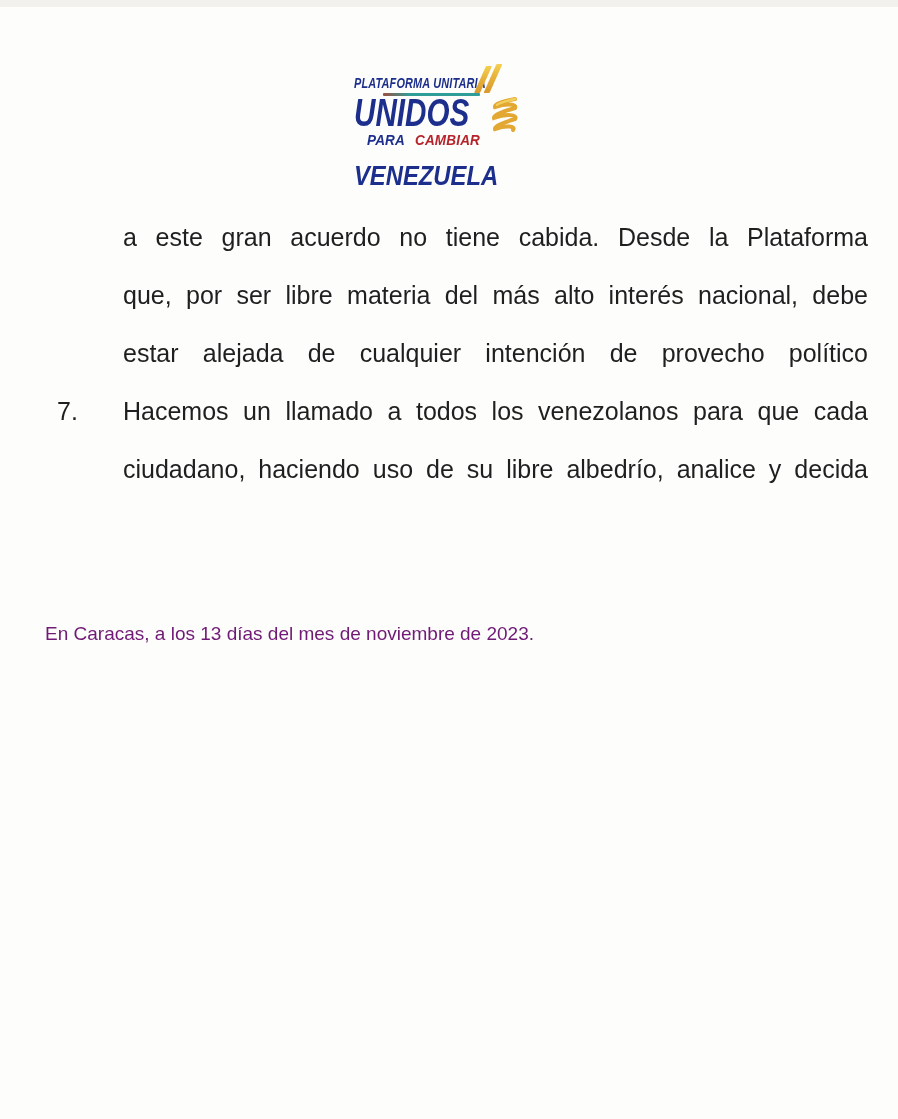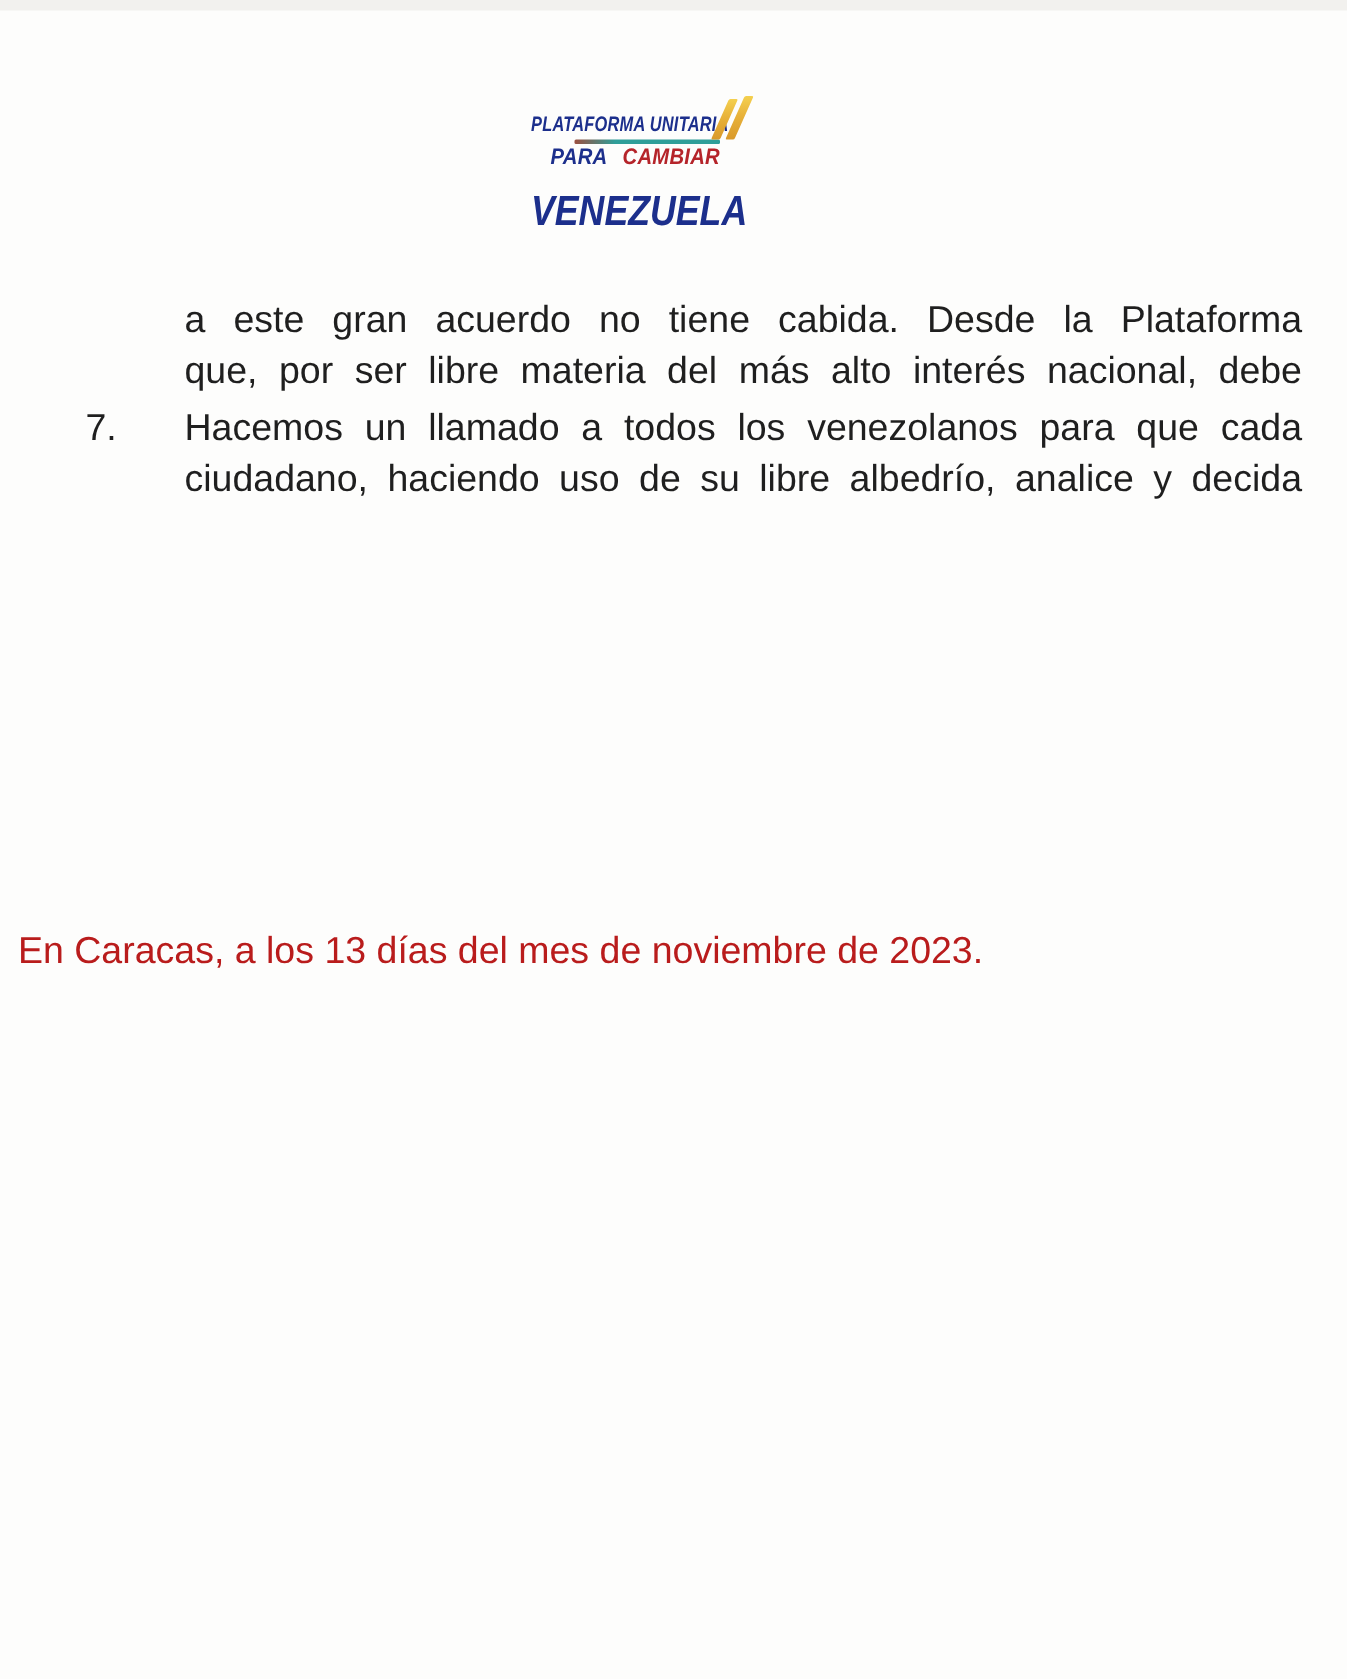--- a/index.html
+++ b/index.html
@@ -61,62 +61,70 @@
   }
 
   
   .body-text {
     position:absolute; left:123px; top:196px; width:745px;
     color:#1f1f1f; font-size:25px;
   }
   .line {
     height:34px; line-height:34px;
     white-space:nowrap;
-    text-align:justify; text-align-last:justify;
+    text-align:justify; text-align-last:justify;margin-top:24px;
   }
   .line.last { text-align-last:left; }
   .item7 { position:relative; margin-top:4px; }
   .item-num {
     position:absolute; left:-66px; top:0;
     font-size:25px; line-height:34px; color:#1f1f1f;
   }
   .dateline {
-    position:absolute; left:12px; top:617px;
-    font-size:25px; line-height:34px; color:#b91c1c;
+    position:absolute; left:45px; top:617px;
+    font-size:19px; line-height:34px; color:#701a75;
     white-space:nowrap;
   }
 </style>
 </head>
 <body>
 
 <div class="page">
   <div class="top-strip"></div>
 
   <div class="logo">
     <div class="logo-row1">
       <span class="logo-top">PLATAFORMA UNITARIA</span>
       <span class="slashes">
         <i class="sl sl1"></i>
         <i class="sl sl2"></i>
       </span>
     </div>
     <div class="logo-underline"></div>
+    <div class="logo-row2">
+      <span class="logo-main">UNIDOS</span>
+      <svg class="scribble" width="40" height="44" viewBox="0 0 40 44">
+        <path d="M33,5 C22,7 12,10 13,13 C25,9 35,10 33,14 C22,17 11,21 12,24 C25,19 36,21 33,25 C23,28 12,32 13,35 C24,31 34,32 31,36" fill="none" stroke="#e2a832" stroke-width="4" stroke-linecap="round"></path>
+        <path d="M33,5 C24,7 16,9 15,11" fill="none" stroke="#f2cf5b" stroke-width="2.4" stroke-linecap="round"></path>
+      </svg>
+    </div>
     <div class="logo-row3">
       <span class="logo-sub">PARA</span>
       <span class="logo-sub red">CAMBIAR</span>
     </div>
     <div class="logo-row4">
       <span class="logo-bottom">VENEZUELA</span>
     </div>
   </div>
 
   <div class="body-text">
     <div id="para6" class="para">
         <div class="line">a este gran acuerdo no tiene cabida. Desde la Plataforma</div>
         <div class="line">que, por ser libre materia del más alto interés nacional, debe</div>
+        <div class="line">estar alejada de cualquier intención de provecho político</div>
       </div>
     <div class="item7">
       <span class="item-num">7.</span>
       <div id="para7" class="para">
           <div class="line">Hacemos un llamado a todos los venezolanos para que cada</div>
           <div class="line">ciudadano, haciendo uso de su libre albedrío, analice y decida</div>
         </div>
     </div>
   </div>
 

